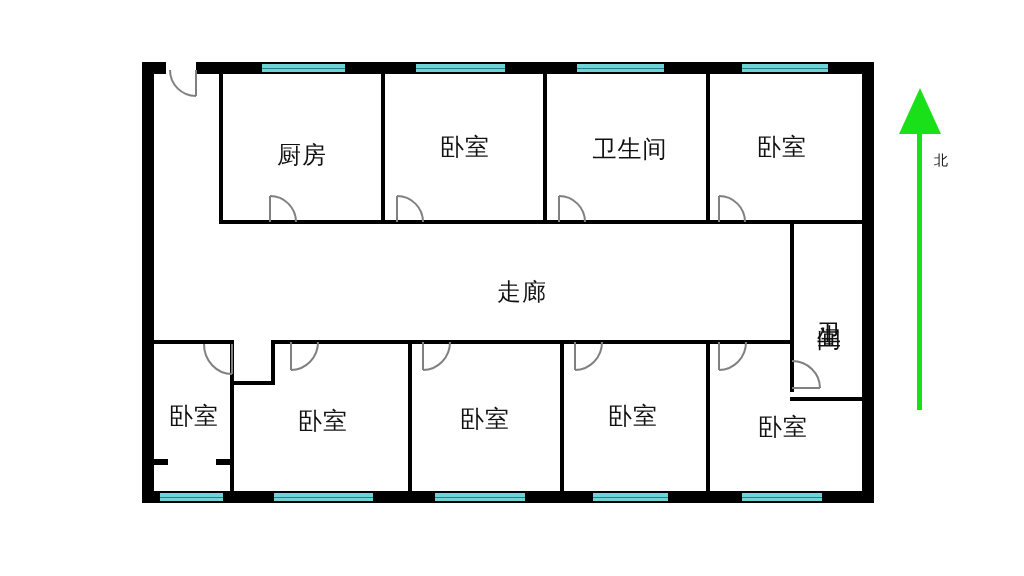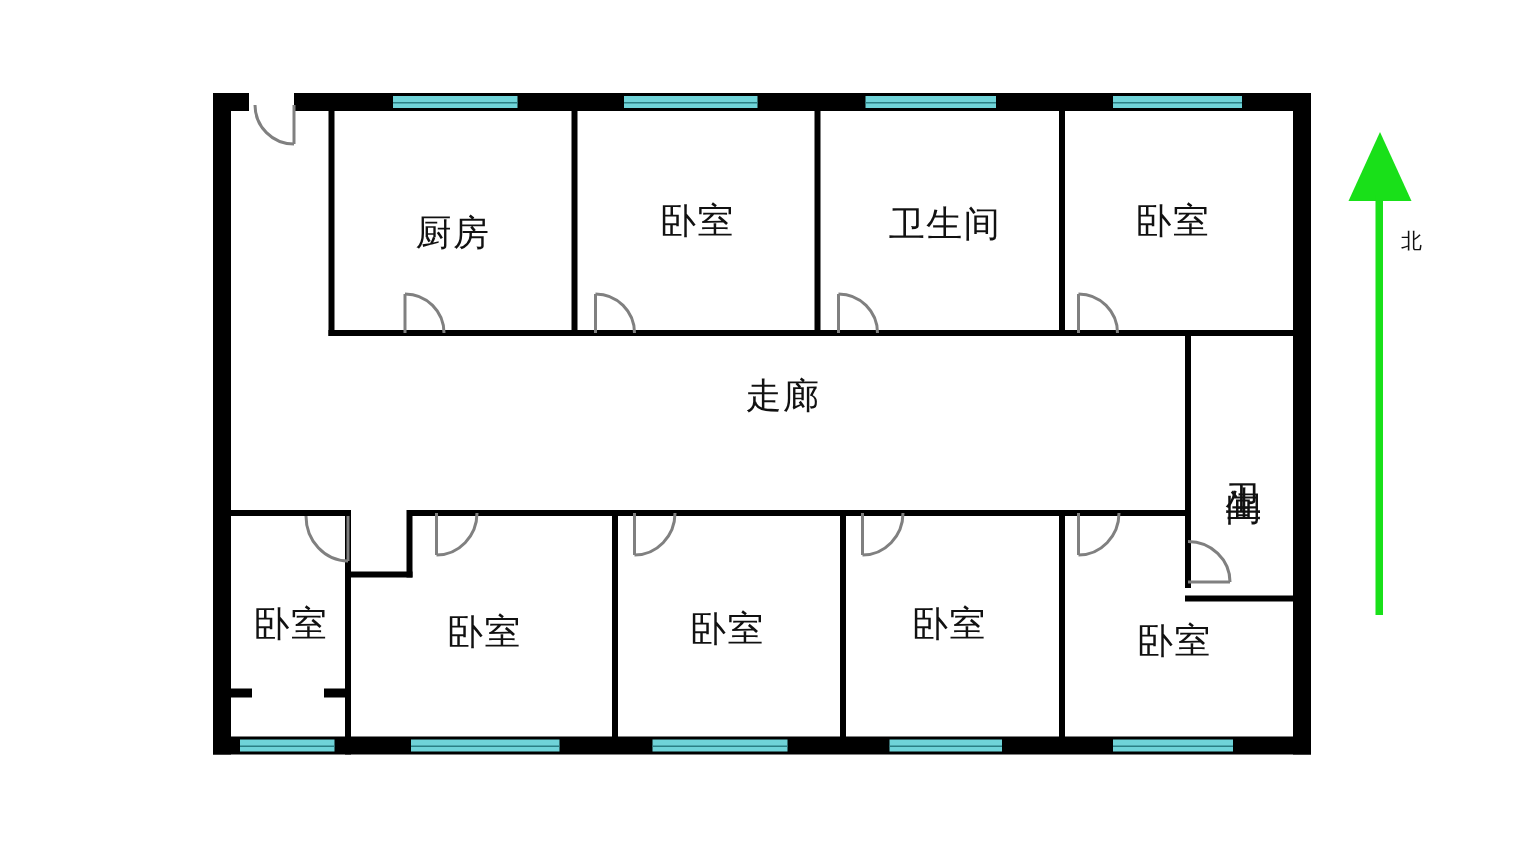--- a/index.html
+++ b/index.html
@@ -124,21 +124,21 @@
           <line x1="792" y1="388" x2="820" y2="388"></line>
           <path d="M792 361 A28 27 0 0 1 820 388"></path>
         </g>
     </g>
   </svg>
 
   <div class="lbl" style="left:302px;top:155px;">厨房</div>
   <div class="lbl" style="left:465px;top:147px;">卧室</div>
   <div class="lbl" style="left:630px;top:149px;">卫生间</div>
   <div class="lbl" style="left:782px;top:147px;">卧室</div>
-  <div class="lbl" style="left:522px;top:264px;">走廊</div>
+  <div class="lbl" style="left:522px;top:292px;">走廊</div>
   <div class="vlbl" style="left:829px;top:306px;">卫生间</div>
   <div class="lbl" style="left:194px;top:416px;">卧室</div>
   <div class="lbl" style="left:323px;top:421px;">卧室</div>
   <div class="lbl" style="left:485px;top:419px;">卧室</div>
   <div class="lbl" style="left:633px;top:416px;">卧室</div>
   <div class="lbl" style="left:783px;top:427px;">卧室</div>
 
   <div>
     <div class="compass-head"></div>
     <div class="compass-line"></div>

